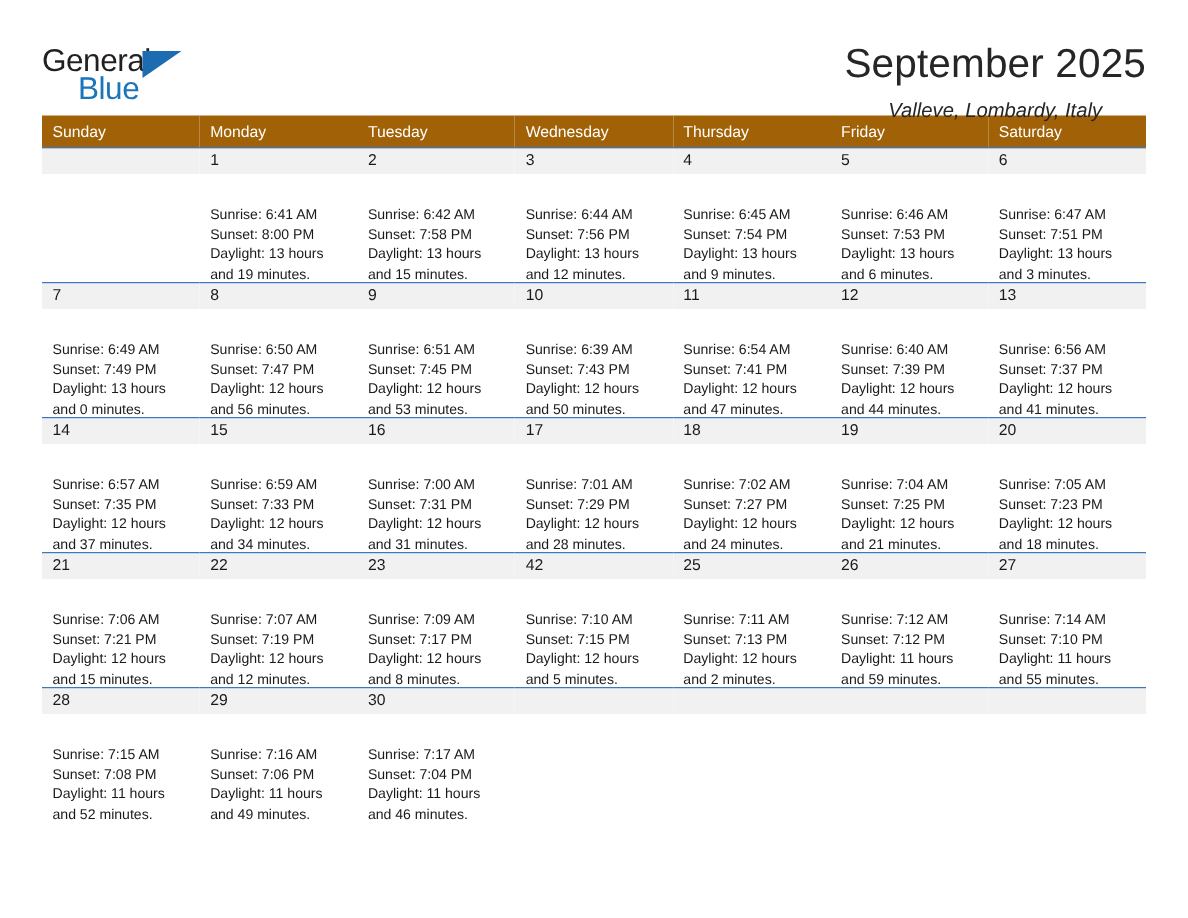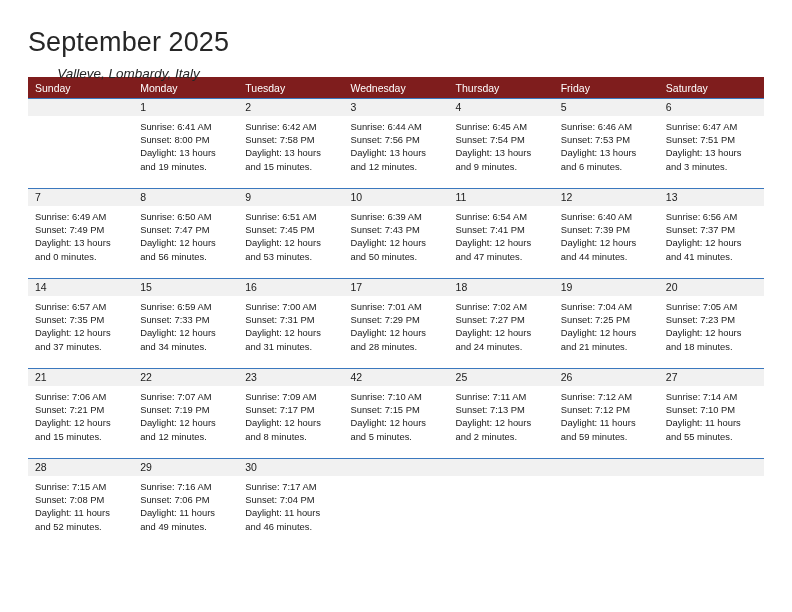--- a/index.html
+++ b/index.html
@@ -85,21 +85,21 @@
   }
 
   
   .calendar {
     width: 736px;
     border-collapse: collapse;
     table-layout: fixed;
     margin-top: 9px;
   }
   .calendar th {
-    background: #7f1d1d;
+    background: #a16207;
     color: #ffffff;
     font-size: 10.5px;
     font-weight: normal;
     text-align: left;
     padding: 4px 0 4px 7px;
     height: 13px;
     border: none;
   }
   .calendar td {
     vertical-align: top;
@@ -121,38 +121,43 @@
     box-sizing: border-box;
     padding: 1px 0 0 7px;
     font-size: 10.5px;
     color: #1a1a1a;
     line-height: 15px;
   }
   .daycell.empty .daynum-band {
     background: #f1f1f1;
   }
   .details {
-    padding: 4px 6px 0 7px;
+    padding: 20px 6px 0 7px;
     font-size: 9.4px;
     line-height: 13.2px;
     color: #1a1a1a;
   }
   .details div {
     white-space: nowrap;
   }
   .details .wrap {
     white-space: normal;
   }
 </style>
 </head>
 <body>
 
 <div class="page">
 
   <div class="masthead">
+    <div class="logo">
+      <span class="logo-general">General</span>
+      <span class="logo-tri"></span>
+      <span class="logo-blue">Blue</span>
+    </div>
     <div class="title-block">
       <div class="cal-title">September 2025</div>
       <div class="cal-sub">Valleve, Lombardy, Italy</div>
     </div>
   </div>
 
   <table class="calendar">
     <thead>
       <tr>
         <th>Sunday</th>

